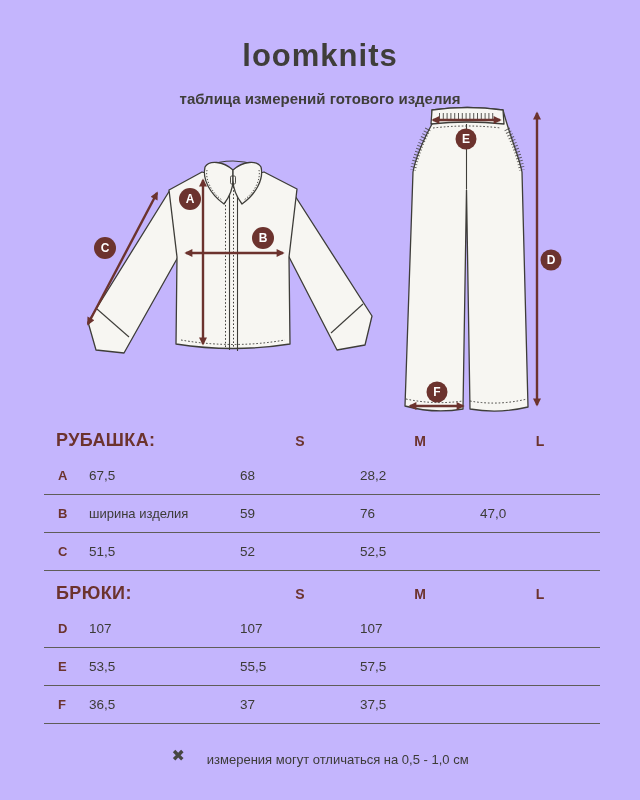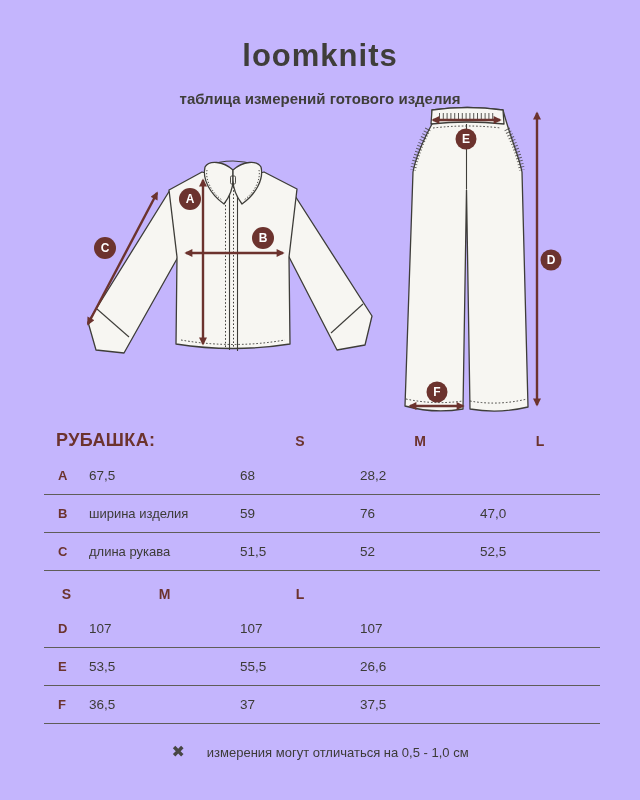--- a/index.html
+++ b/index.html
@@ -51,21 +51,21 @@
   .tsize{font-size:14px;font-weight:bold;color:#6C332E;text-align:center;}
   .tletter{font-size:13px;font-weight:bold;color:#6C332E;padding-left:14px;}
   .tlabel{font-size:13px;color:#3C3B37;}
   .tval{font-size:13.5px;color:#3C3B37;text-align:left;}
   
   .footnote{
     position:absolute;top:744px;left:0;width:100%;
     display:flex;justify-content:center;align-items:center;gap:22px;
   }
   .fn-icon{font-size:16px;font-weight:bold;color:#474643;line-height:1;}
-  .fn-text{font-size:13px;color:#3C3B37;}
+  .fn-text{font-size:13px;color:#3C3B37;margin-top:8px;}
 </style>
 </head>
 <body>
 
 <div class="page">
 
   <div class="brand">loomknits</div>
   <div class="subtitle">таблица измерений готового изделия</div>
 
   <svg class="diagram-svg" viewBox="40 100 560 330">
@@ -150,44 +150,44 @@
     </div>
     <div class="trow data">
       <div class="tletter">B</div>
       <div class="tlabel">ширина изделия</div>
       <div class="tval">59</div>
       <div class="tval">76</div>
       <div class="tval">47,0</div>
     </div>
     <div class="trow data">
       <div class="tletter">C</div>
-      <div class="tlabel">длина рукава</div>
       <div class="tval">51,5</div>
       <div class="tval">52</div>
       <div class="tval">52,5</div>
     </div>
   </div>
 
   <div class="mtable t-pants">
     <div class="trow head">
+      <div class="ttitle">БРЮКИ:</div>
       <div class="tsize">S</div>
       <div class="tsize">M</div>
       <div class="tsize">L</div>
     </div>
     <div class="trow data">
       <div class="tletter">D</div>
       <div class="tval">107</div>
       <div class="tval">107</div>
       <div class="tval">107</div>
     </div>
     <div class="trow data">
       <div class="tletter">E</div>
       <div class="tval">53,5</div>
       <div class="tval">55,5</div>
-      <div class="tval">26,6</div>
+      <div class="tval">57,5</div>
     </div>
     <div class="trow data">
       <div class="tletter">F</div>
       <div class="tval">36,5</div>
       <div class="tval">37</div>
       <div class="tval">37,5</div>
     </div>
   </div>
 
   <div class="footnote">

